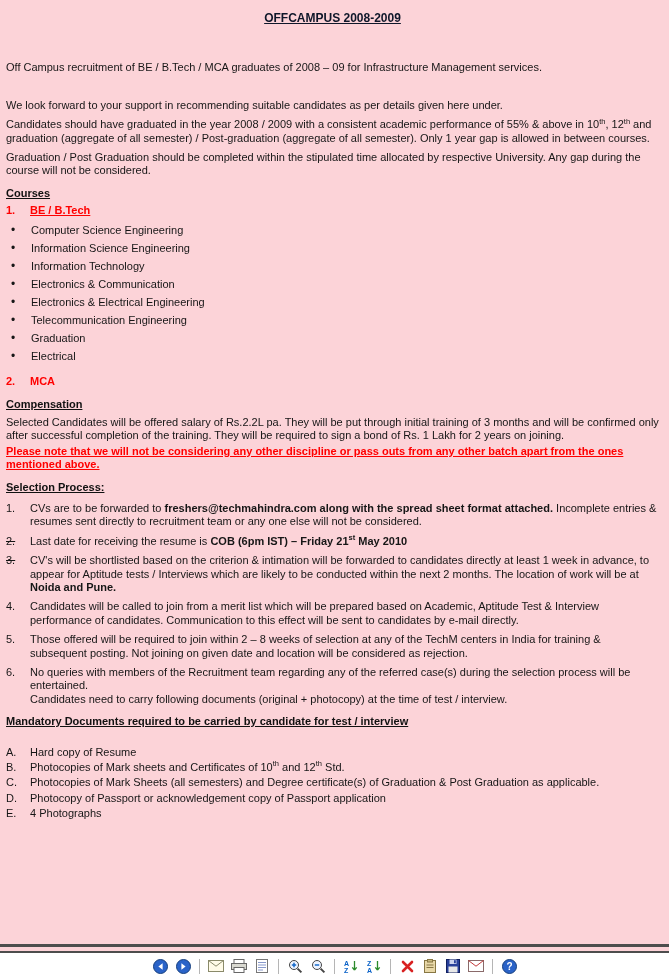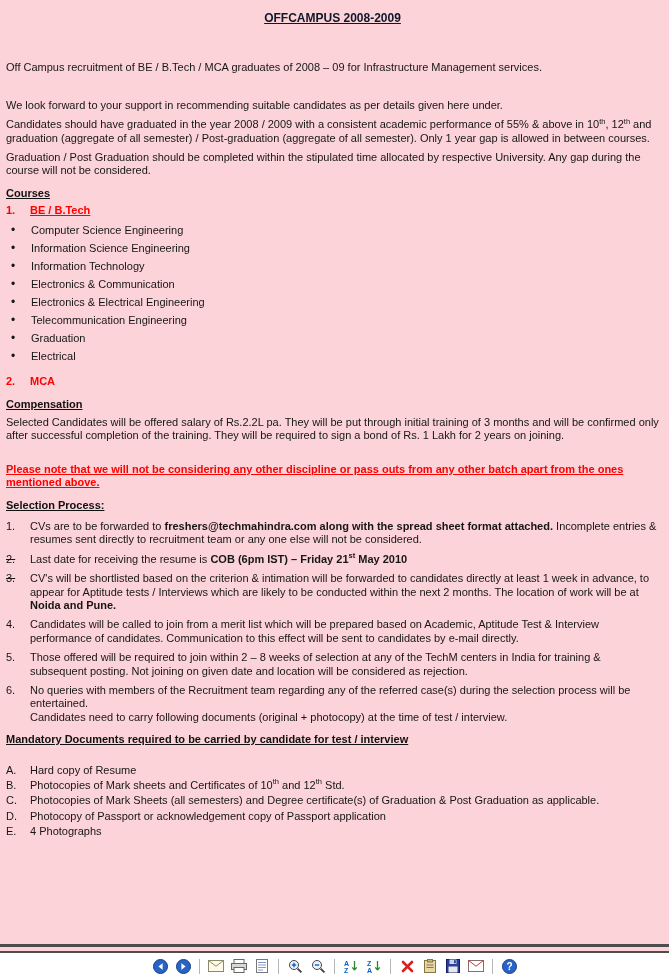--- a/index.html
+++ b/index.html
@@ -78,21 +78,21 @@
         <span>Electrical</span>
       </div>
   </div>
 
   <div class="course mca">
     <span class="num">2.</span>
     <span class="label">MCA</span>
   </div>
 
   <h3>Compensation</h3>
-  <p style="margin-bottom:20px;">Selected Candidates will be offered salary of Rs.2.2L pa.  They will be put through initial training of 3 months and will be confirmed only after successful completion of the training. They will be required to sign a bond of Rs. 1 Lakh for 2 years on joining.</p>
+  <p style="margin-bottom:2px;">Selected Candidates will be offered salary of Rs.2.2L pa.  They will be put through initial training of 3 months and will be confirmed only after successful completion of the training. They will be required to sign a bond of Rs. 1 Lakh for 2 years on joining.</p>
   <p class="note">Please note that we will not be considering any other discipline or pass outs from any other batch apart from the ones mentioned above.</p>
 
   <h3 style="margin-bottom:8px;">Selection Process:</h3>
 
   <div>
     <div class="li">
       <span class="num">1.</span>
       <span class="txt">CVs are to be forwarded to <b>freshers@techmahindra.com along with the spread sheet format attached.</b> Incomplete entries &amp; resumes sent directly to recruitment team or any one else will not be considered.</span>
     </div>
     <div class="li">

